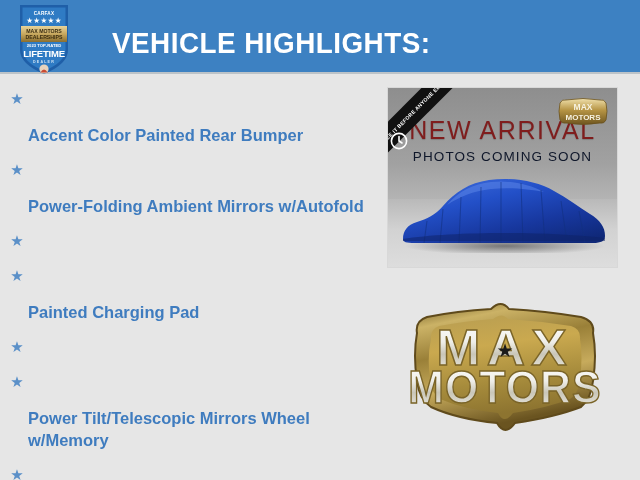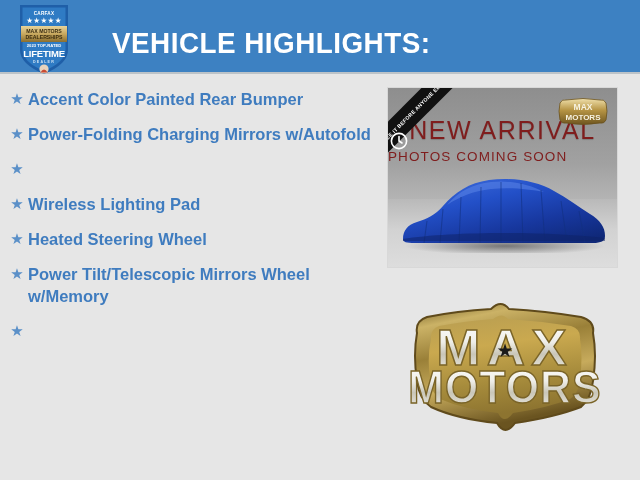--- a/index.html
+++ b/index.html
@@ -43,20 +43,21 @@
   .star{
     width:22px;flex:0 0 22px;
     color:#5b90c8;font-size:15px;line-height:22px;
     text-align:center;
   }
   .item-text{
     color:#3f7cbf;
     font-size:16.5px;font-weight:bold;line-height:22px;
     max-width:345px;
     font-family:"Liberation Sans",sans-serif;
+    margin-top:36px;
   }
 
   
   .photo{
     position:absolute;left:387px;top:87px;width:231px;height:181px;
     background:#9d9d9d;
     overflow:hidden;
     border:1px solid #d8d8d8;
     box-sizing:border-box;
   }
@@ -77,22 +78,23 @@
   .headline{
     position:absolute;left:0;right:0;top:28px;
     text-align:center;
     font-size:25px;font-weight:normal;letter-spacing:1.6px;
     color:#7f1d1d;
     font-family:"Liberation Sans",sans-serif;
     text-shadow:0 1px 1px rgba(0,0,0,0.18);
   }
   .subline{
     position:absolute;left:0;right:0;top:61px;
+    text-align:center;
     font-size:13.5px;letter-spacing:1.1px;
-    color:#7f1d1d;
+    color:#0f172a;
     font-family:"Liberation Sans",sans-serif;
   }
   
   .ribbon{
     position:absolute;left:-34px;top:12px;width:120px;height:22px;
     background:#111111;
     transform:rotate(-45deg);
     transform-origin:center;
     display:flex;align-items:center;justify-content:center;
   }
@@ -152,35 +154,34 @@
 
   <div class="list">
 
     <div class="item">
       <div class="star">★</div>
       <div class="item-text">Accent Color Painted Rear Bumper</div>
     </div>
 
     <div class="item">
       <div class="star">★</div>
-      <div class="item-text">Power-Folding Charging Mirrors w/Autofold</div>
-    </div>
-
-    <div class="item">
-      <div class="star">★</div>
-    </div>
-
-    <div class="item">
-      <div class="star">★</div>
-      <div class="item-text">Wireless Lighting Pad</div>
-    </div>
-
-    <div class="item">
-      <div class="star">★</div>
-      <div class="item-text">Heated Steering Wheel</div>
+      <div class="item-text">Power-Folding Ambient Mirrors w/Autofold</div>
+    </div>
+
+    <div class="item">
+      <div class="star">★</div>
+    </div>
+
+    <div class="item">
+      <div class="star">★</div>
+      <div class="item-text">Painted Charging Pad</div>
+    </div>
+
+    <div class="item">
+      <div class="star">★</div>
     </div>
 
     <div class="item">
       <div class="star">★</div>
       <div class="item-text">Power Tilt/Telescopic Mirrors Wheel w/Memory</div>
     </div>
 
     <div class="item">
       <div class="star">★</div>
     </div>

